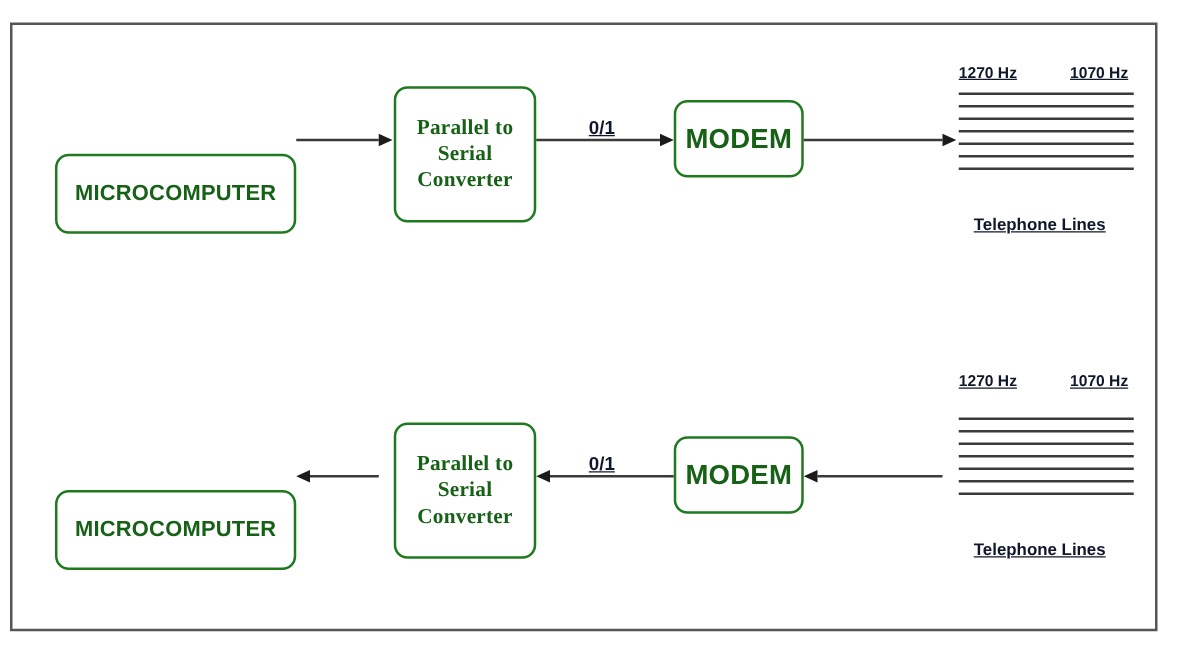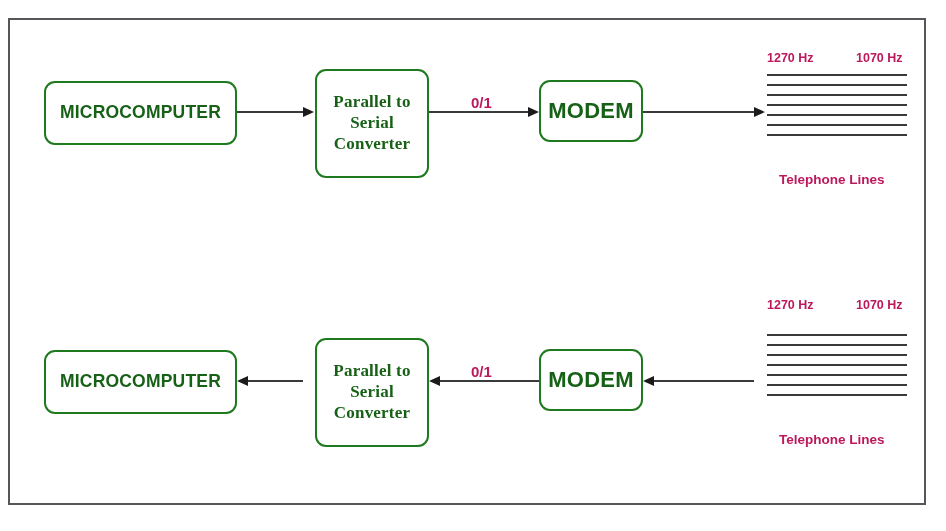--- a/index.html
+++ b/index.html
@@ -36,21 +36,21 @@
     box-sizing: border-box;
     display: flex;
     align-items: center;
     justify-content: center;
     text-align: center;
     color: #176117;
     font-weight: bold;
     line-height: 1.22;
     letter-spacing: 0.2px;
   }
-  .node-wide  { font-size: 17.5px; }
+  .node-wide  { font-size: 17.5px; margin-top: 42px; }
   .node-multi { font-size: 17px; font-family: Liberation Serif, serif; }
   .node-modem { font-size: 22px; text-align: right; }
 
   
   .arrow {
     position: absolute;
     height: 2px;
     background: #3a3a3a;
   }
   .arrowhead {
@@ -65,23 +65,24 @@
 
   
   .tline {
     position: absolute;
     height: 2px;
     background: #3a3a3a;
   }
   
   .label {
     position: absolute;
-    color: #be185d;
+    color: #0f172a;
     font-weight: bold;
     white-space: nowrap;
+    text-decoration: underline;
   }
   .label-hz   { font-size: 12.5px; }
   .label-bit  { font-size: 15px; }
   .label-tel  { font-size: 13.5px; }
 </style>
 </head>
 <body>
 
 <div id="canvas">
   <div id="frame">

